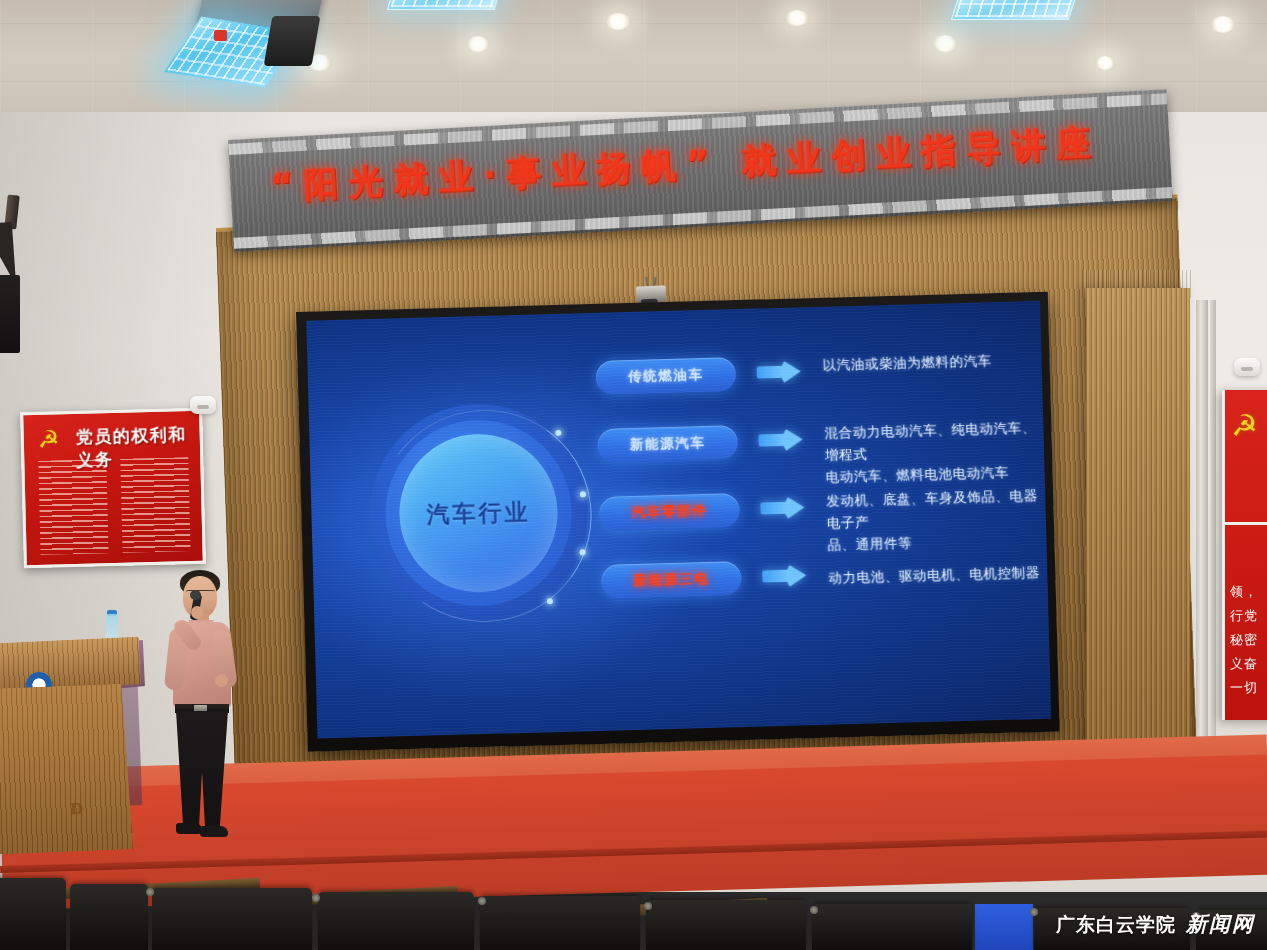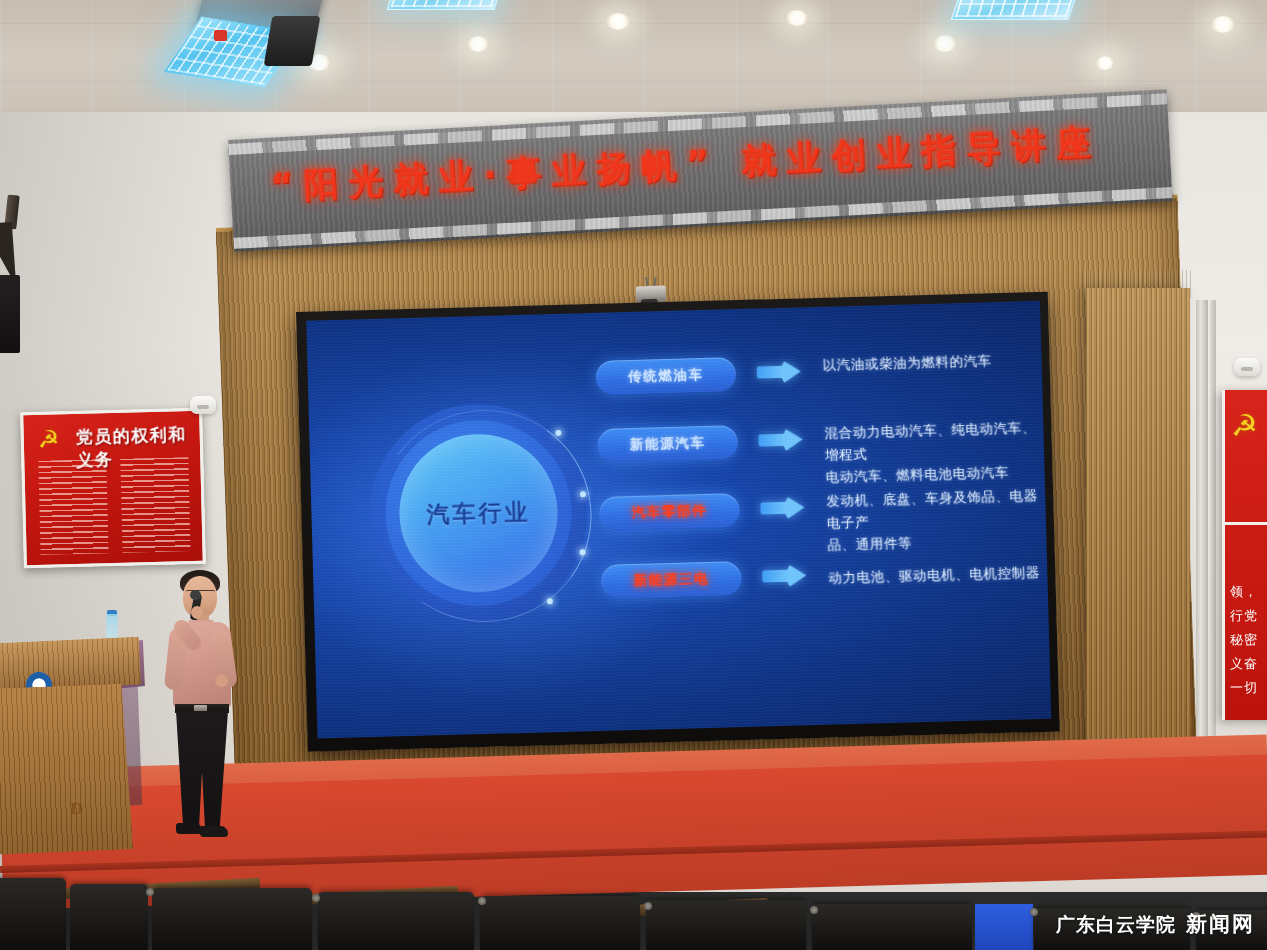--- a/index.html
+++ b/index.html
@@ -639,20 +639,21 @@
     text-shadow: 0 1px 3px rgba(0,0,0,.55);
     z-index: 40;
   }
   .wm-main {
     font-size: 19px; font-weight: bold; letter-spacing: 1px;
     font-family: "DejaVu Sans", sans-serif;
   }
   .wm-sub {
     font-size: 21px; font-weight: bold; letter-spacing: 2px;
     font-family: "DejaVu Serif", serif;
+    font-style: italic;
     text-align: center;
   }
 </style>
 </head>
 <body>
 
 <div class="scene">
 
   <div class="ceiling">
     <div class="ceiling-grid"></div>

